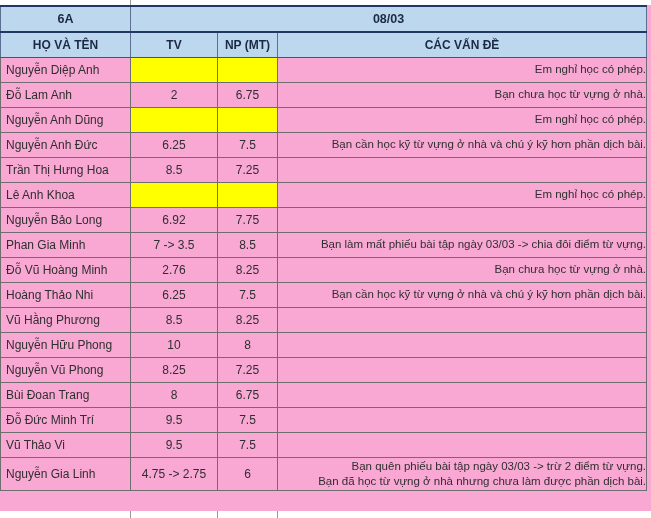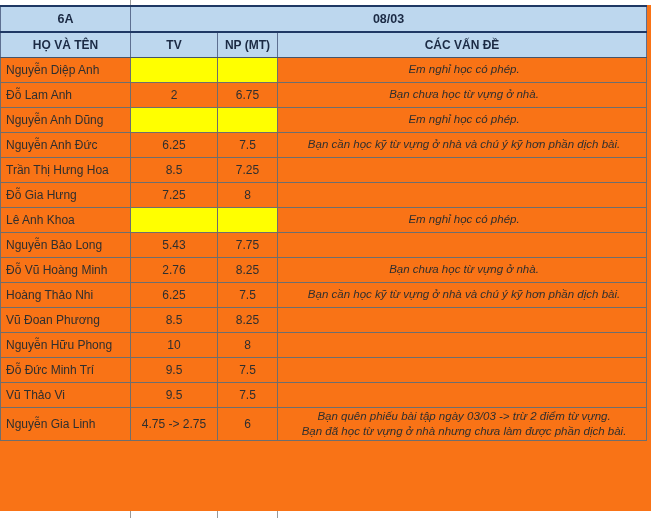--- a/index.html
+++ b/index.html
@@ -1,20 +1,20 @@
 <!DOCTYPE html>
 <html><head>
 <meta charset="utf-8">
 <style>
   html, body { margin: 0; padding: 0; background: #ffffff; }
   .screen {
     position: relative;
     width: 651px;
     height: 518px;
-    background: #f97316;
+    background: #f9a8d4;
     overflow: hidden;
     font-family: "Liberation Sans", "DejaVu Sans", sans-serif;
     color: #2f2f2f;
   }
   
   .sliver { position: absolute; left: 0; width: 651px; background: #fff; }
   .sliver-top { top: 0; height: 5px; }
   .sliver-bottom { bottom: 0; height: 7px; }
   .vtick { position: absolute; top: 0; bottom: 0; width: 1px; background: #9a9a9a; }
 
@@ -48,26 +48,25 @@
   tr.h1 td {
     font-size: 12.5px;
     border-top: 2px solid #1F3864;
     border-bottom: 2px solid #1F3864;
   }
   tr.h2 td { border-bottom: 1px solid #44546A; margin-top: 36px; }
 
   td.name    { text-align: left; padding-left: 5px; }
   td.score   { text-align: center; }
   td.comment {
-    text-align: center;
+    text-align: right;
     padding-left: 4px;
     white-space: pre-line;
     line-height: 14.5px;
     font-size: 11.5px;
-    font-style: italic;
   }
   td.hl { background: #FFFF00; }
 </style>
 </head>
 <body>
 
 <div class="screen">
 
   <div class="sliver sliver-top">
     <span class="vtick" style="left:130px"></span>
@@ -118,59 +117,71 @@
       <td class="score">7.5</td>
       <td class="comment">Bạn cần học kỹ từ vựng ở nhà và chú ý kỹ hơn phần dịch bài.</td>
     </tr>
     <tr class="d">
       <td class="name">Trần Thị Hưng Hoa</td>
       <td class="score">8.5</td>
       <td class="score">7.25</td>
       <td class="comment"></td>
     </tr>
     <tr class="d">
-      <td class="name">Đỗ Gia Hưng</td>
-      <td class="score">7.25</td>
-      <td class="score">8</td>
-      <td class="comment"></td>
-    </tr>
-    <tr class="d">
       <td class="name">Lê Anh Khoa</td>
       <td class="score hl"></td>
       <td class="score hl"></td>
       <td class="comment">Em nghỉ học có phép.</td>
     </tr>
     <tr class="d">
       <td class="name">Nguyễn Bảo Long</td>
-      <td class="score">5.43</td>
+      <td class="score">6.92</td>
       <td class="score">7.75</td>
       <td class="comment"></td>
+    </tr>
+    <tr class="d">
+      <td class="name">Phan Gia Minh</td>
+      <td class="score">7 -&gt; 3.5</td>
+      <td class="score">8.5</td>
+      <td class="comment">Bạn làm mất phiếu bài tập ngày 03/03 -&gt; chia đôi điểm từ vựng.</td>
     </tr>
     <tr class="d">
       <td class="name">Đỗ Vũ Hoàng Minh</td>
       <td class="score">2.76</td>
       <td class="score">8.25</td>
       <td class="comment">Bạn chưa học từ vựng ở nhà.</td>
     </tr>
     <tr class="d">
       <td class="name">Hoàng Thảo Nhi</td>
       <td class="score">6.25</td>
       <td class="score">7.5</td>
       <td class="comment">Bạn cần học kỹ từ vựng ở nhà và chú ý kỹ hơn phần dịch bài.</td>
     </tr>
     <tr class="d">
-      <td class="name">Vũ Đoan Phương</td>
+      <td class="name">Vũ Hằng Phương</td>
       <td class="score">8.5</td>
       <td class="score">8.25</td>
       <td class="comment"></td>
     </tr>
     <tr class="d">
       <td class="name">Nguyễn Hữu Phong</td>
       <td class="score">10</td>
       <td class="score">8</td>
+      <td class="comment"></td>
+    </tr>
+    <tr class="d">
+      <td class="name">Nguyễn Vũ Phong</td>
+      <td class="score">8.25</td>
+      <td class="score">7.25</td>
+      <td class="comment"></td>
+    </tr>
+    <tr class="d">
+      <td class="name">Bùi Đoan Trang</td>
+      <td class="score">8</td>
+      <td class="score">6.75</td>
       <td class="comment"></td>
     </tr>
     <tr class="d">
       <td class="name">Đỗ Đức Minh Trí</td>
       <td class="score">9.5</td>
       <td class="score">7.5</td>
       <td class="comment"></td>
     </tr>
     <tr class="d">
       <td class="name">Vũ Thảo Vi</td>

